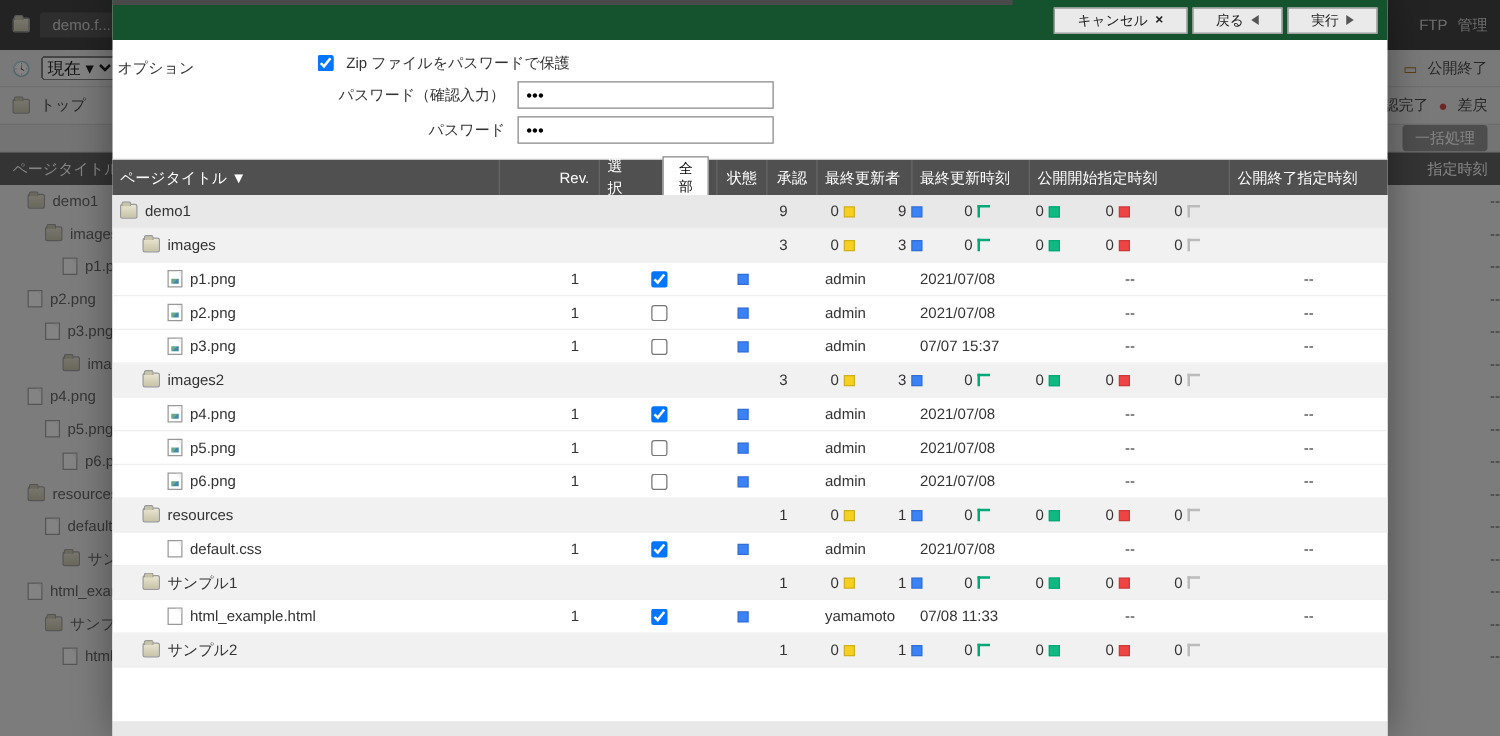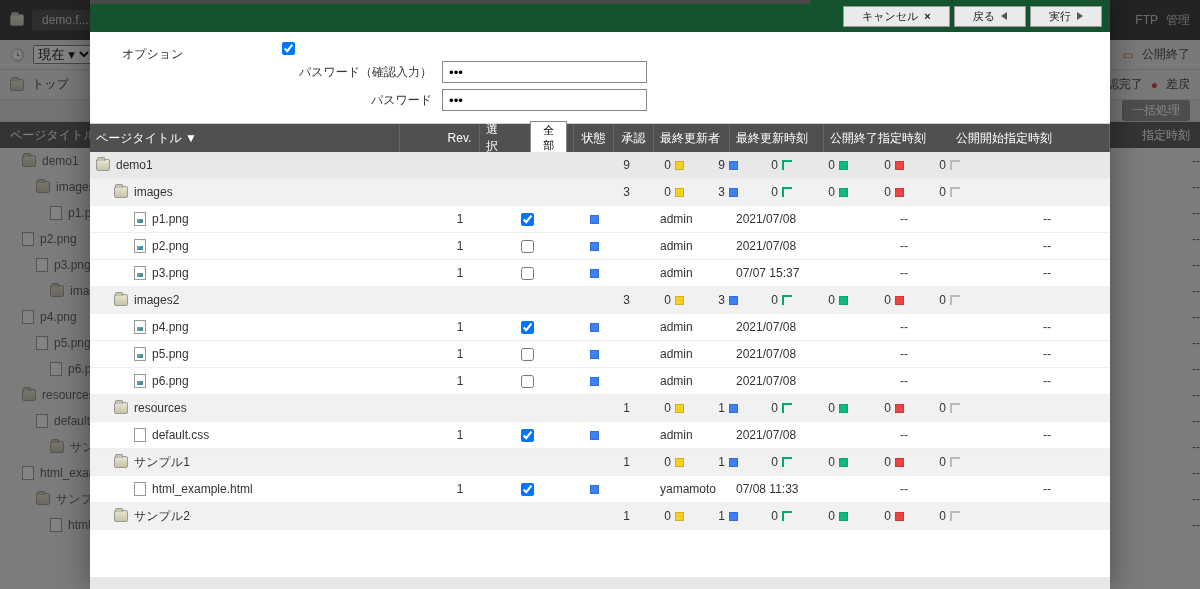--- a/index.html
+++ b/index.html
@@ -18,21 +18,21 @@
 
 .dialog { position:absolute; top:0; left:90px; right:90px; bottom:0; background:#fff; display:flex; flex-direction:column; box-shadow:0 0 30px rgba(0,0,0,.4); }
 .dlg-head { background:#fff; color:#222; padding:16px 20px 20px 20px; font-size:14px; font-weight:bold; }
 .dlg-btnbar { background:#14532d; height:32px; display:flex; justify-content:flex-end; align-items:center; gap:4px; padding-right:8px; position:relative; }
 .dlg-btnbar::before { content:""; position:absolute; left:0; right:300px; top:0; height:4px; background:#4a4a4a; }
 .wbtn { background:#eaeaea; border:1px solid #999; padding:2px 18px; font-size:11px; cursor:pointer; display:inline-flex; align-items:center; gap:6px; color:#222; position:relative; }
 .wtri-l { border-style:solid; border-width:4px 6px 4px 0; border-color:transparent #555 transparent transparent; display:inline-block; }
 .wtri-r { border-style:solid; border-width:4px 0 4px 6px; border-color:transparent transparent transparent #555; display:inline-block; }
 .wx { font-weight:bold; font-size:11px; }
 
-.options { display:flex; padding:10px 30px 6px 32px; border-bottom:1px solid #ccc; }
+.options { display:flex; padding:10px 30px 6px 4px; border-bottom:1px solid #ccc; }
 .opt-label { width:160px; color:#333; padding-top:4px; }
 .opt-body { flex:1; }
 .opt-row { display:flex; align-items:center; gap:10px; margin-bottom:6px; }
 .opt-row label { min-width:150px; text-align:right; }
 .opt-row input[type=password] { width:205px; height:22px; padding:2px 6px; border:1px solid #888; }
 
 
 .thead { background:#505050; color:#fff; height:28px; display:flex; align-items:center; font-size:12px; }
 .thead .th { padding:0 6px; border-right:1px solid #666; height:100%; display:flex; align-items:center; justify-content:flex-start; }
 .th.title { flex:1; min-width:300px; }
@@ -228,20 +228,21 @@
         <span>実行</span>
         <span class="wtri-r"></span>
       </button>
   </div>
 
   <div class="options">
     <div class="opt-label">オプション</div>
     <div class="opt-body">
       <div class="opt-row">
         <input type="checkbox" checked="" style="">
+        <span>Zip ファイルをパスワードで保護</span>
       </div>
       <div class="opt-row">
         <label>パスワード（確認入力）</label>
         <input type="password" value="•••" style="">
       </div>
       <div class="opt-row">
         <label>パスワード</label>
         <input type="password" value="•••" style="">
       </div>
     </div>
@@ -251,22 +252,22 @@
     <div class="th title">ページタイトル ▼</div>
     <div class="th rev">Rev.</div>
     <div class="th sel">
       <span>選択</span>
       <button>全部</button>
     </div>
     <div class="th state">状態</div>
     <div class="th appr">承認</div>
     <div class="th upd">最終更新者</div>
     <div class="th time">最終更新時刻</div>
+    <div class="th pstart">公開開始指定時刻</div>
     <div class="th pend">公開終了指定時刻</div>
-    <div class="th pstart">公開開始指定時刻</div>
   </div>
 
   <div class="tbody" id="tbody">
       <div class="row root">
         <div class="cell title indent-0">
           <span class="fi"></span>
           <span>demo1</span>
         </div>
         <div class="cell rev"></div>
         <div class="cell sel"></div>

